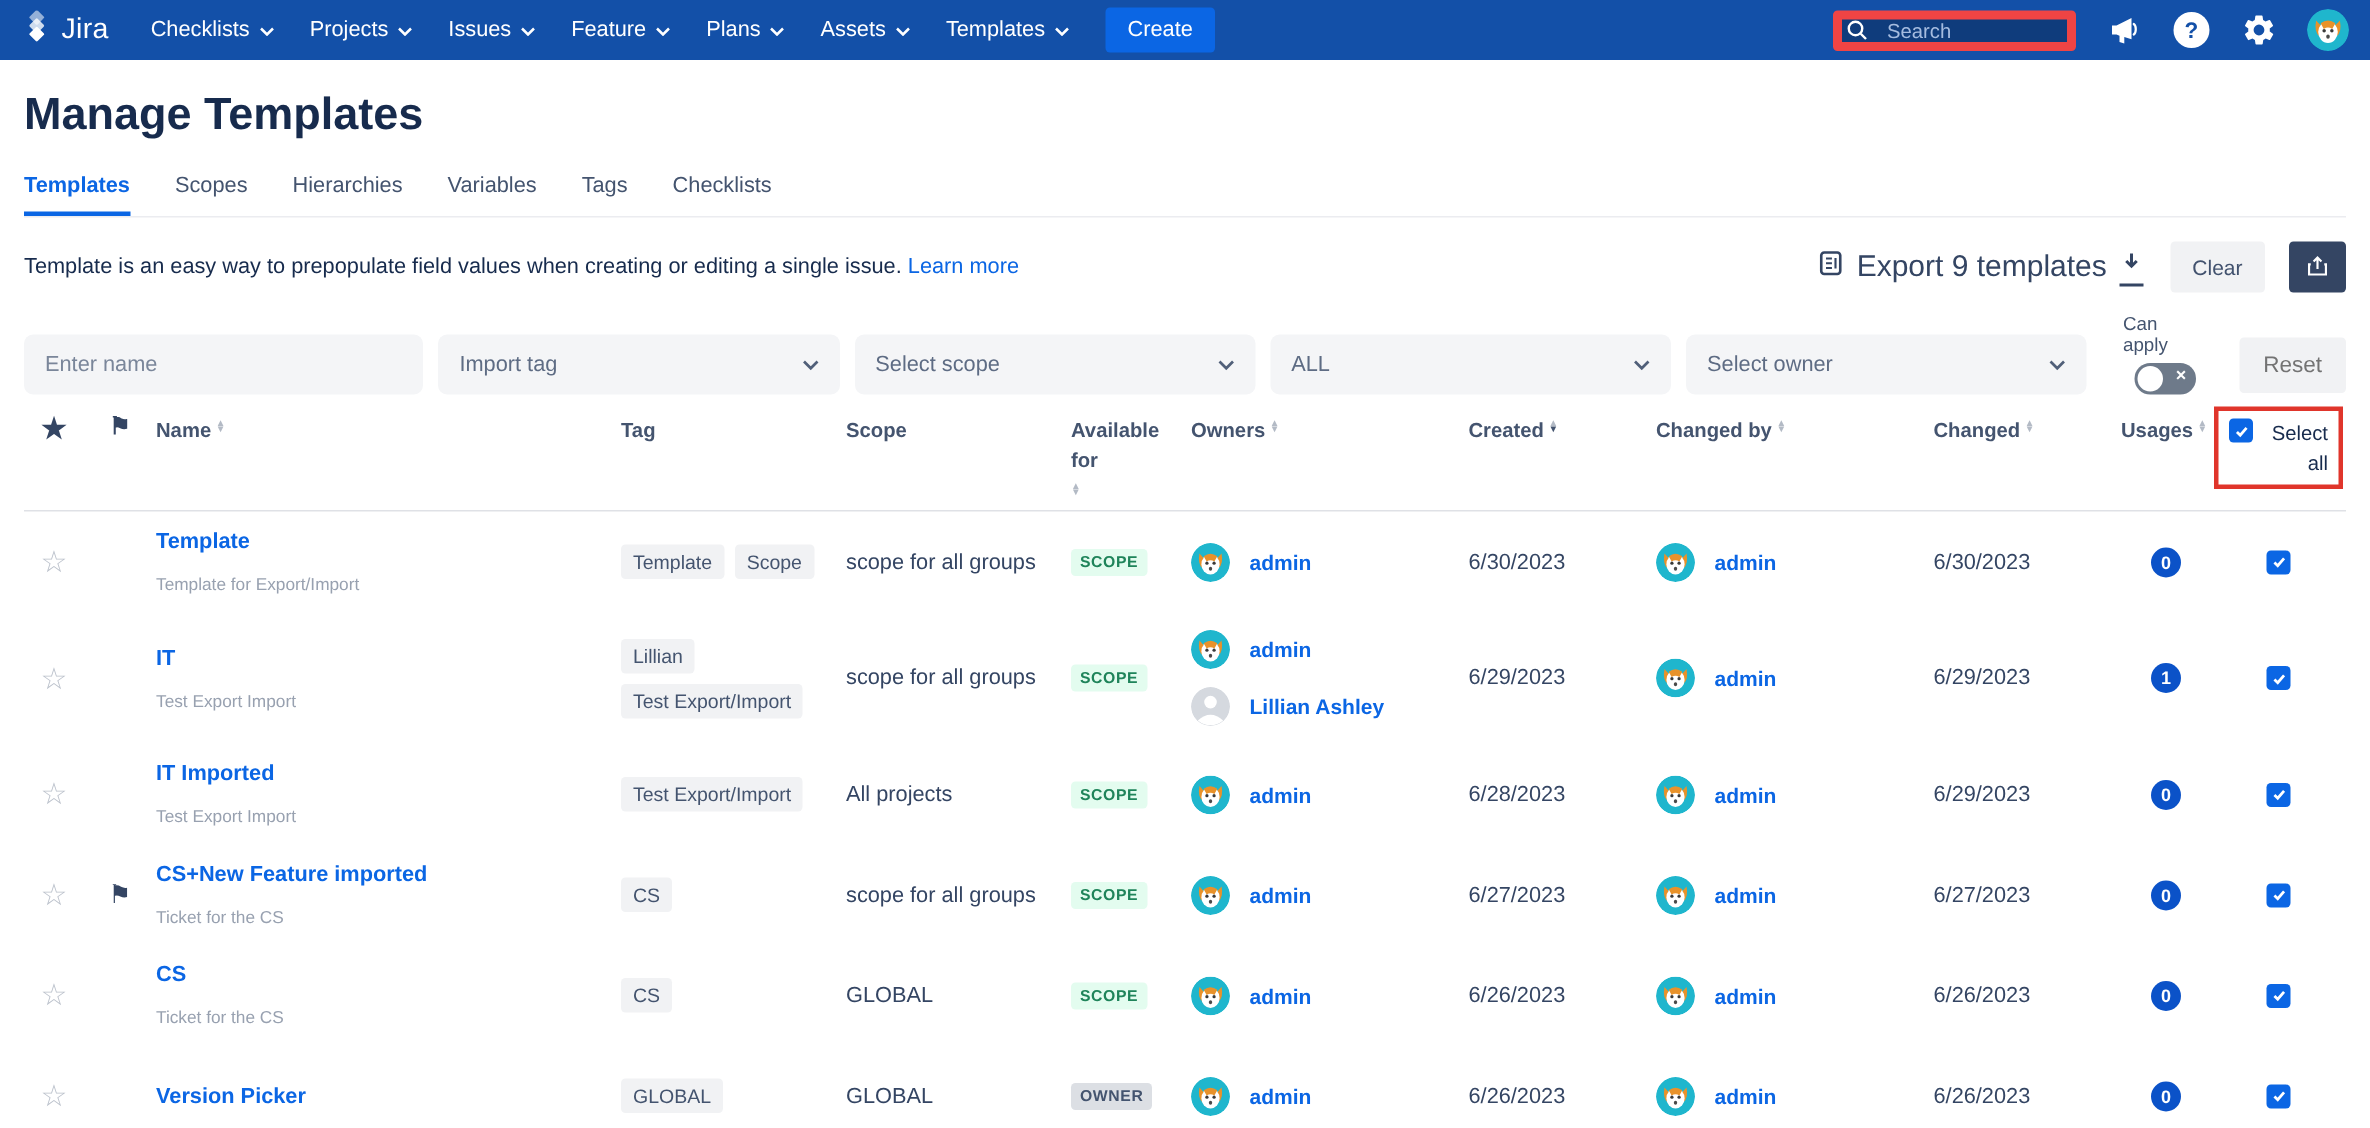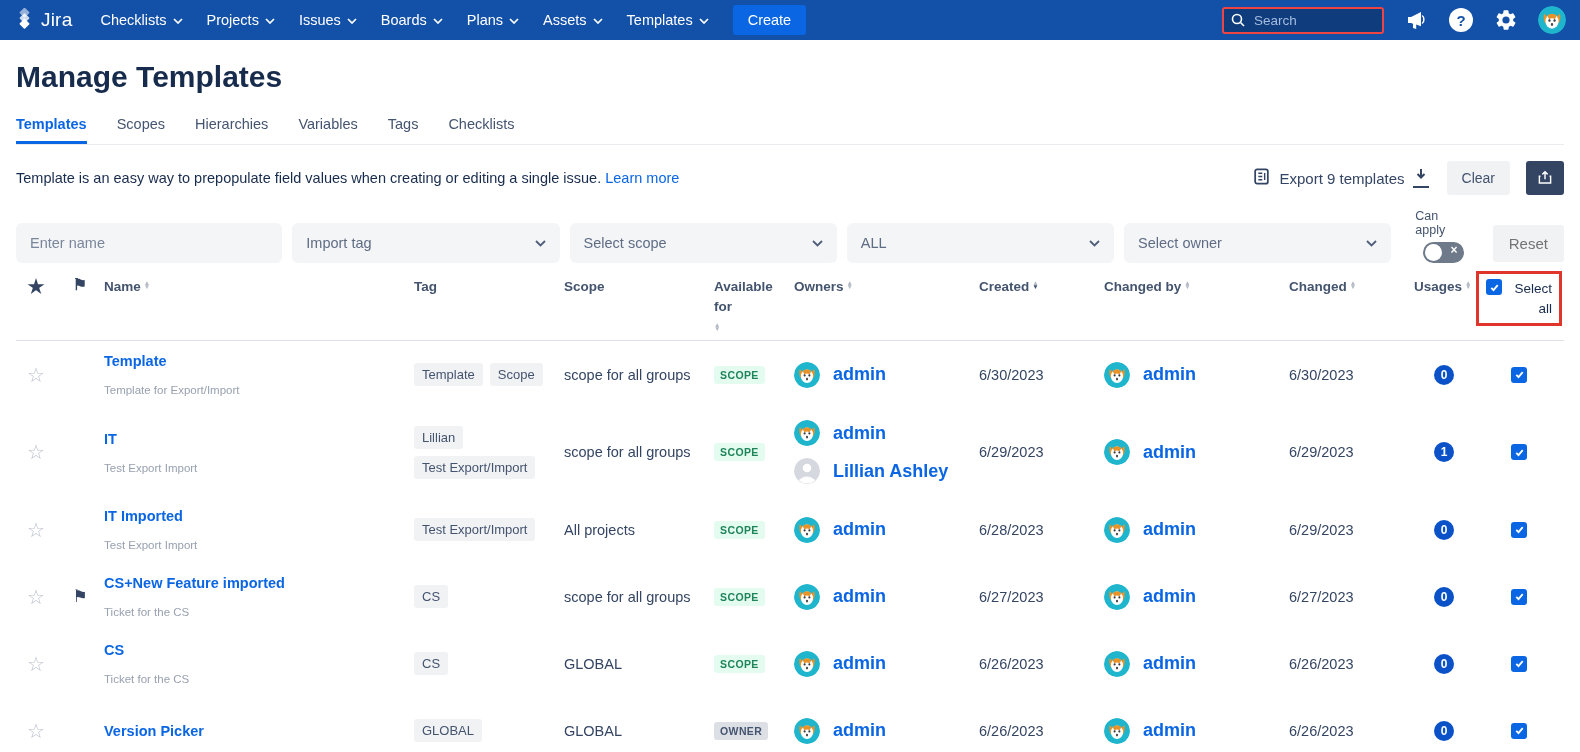--- a/index.html
+++ b/index.html
@@ -12,42 +12,42 @@
   .brand { display:flex; align-items:center; gap:6px; margin-right:28px;text-align:center; }
   .brand-text { font-size:19px; font-weight:500; letter-spacing:.2px; }
   .nav-items { display:flex; align-items:center; gap:24px; }
   .nav-item { display:flex; align-items:center; gap:6px; font-size:14.5px;
     color:#fff; text-decoration:none; cursor:pointer; }
   .nav-item svg { margin-top:2px; }
   .create-btn { margin-left:24px; background:#0B66E4; color:#fff; border:none;
     font-size:14.5px; font-family:inherit; padding:7px 15px; border-radius:3px; cursor:pointer; }
   .nav-right { margin-left:auto; display:flex; align-items:center; gap:19px; }
   .search-box { position:relative; width:162px; }
-  .search-box input { width:100%; height:27px; background:#0F3C7C; border:2px solid #ef4444;
+  .search-box input { width:100%; height:27px; background:#0F3C7C; border:6px solid #ef4444;
     border-radius:3px; color:#fff; font-size:13.5px; font-family:inherit; padding:0 8px 0 30px; outline:none; }
   .search-box input::placeholder { color:#A5BCE0; }
   .search-glyph { position:absolute; left:8px; top:5px; }
   .nav-icon { width:26px; height:26px; display:flex; align-items:center; justify-content:center; cursor:pointer; }
   .help-circle { width:24px; height:24px; border-radius:50%; background:#fff; color:#1350A8;
     font-weight:bold; font-size:15px; display:flex; align-items:center; justify-content:center; }
   .avatar-sm { width:28px; height:28px; border-radius:50%; overflow:hidden; }
 
   
   .content { padding:0 16px; }
   .page-title { margin-top:20px; font-size:30px; font-weight:700; color:#172B4D; }
   .tabs { margin-top:22px; display:flex; gap:30px; border-bottom:1px solid #EBECF0; }
   .tab { font-size:14.5px; color:#44546F; text-decoration:none; padding-bottom:9px;
     border-bottom:3px solid transparent; cursor:pointer; }
   .tab.active { color:#0B66E4; font-weight:700; border-bottom-color:#0B66E4; }
 
   .desc-row { display:flex; align-items:center; margin-top:16px; }
   .desc-text { font-size:14.5px; color:#172B4D; }
   .learn-more { color:#0B66E4; text-decoration:none; cursor:pointer; }
   .export-group { margin-left:auto; display:flex; align-items:center; gap:10px; }
-  .export-link { display:flex; align-items:center; gap:8px; color:#344563; font-size:15px;
+  .export-link { display:flex; align-items:center; gap:8px; color:#344563; font-size:20px;
     text-decoration:none; cursor:pointer; }
   .dl-underline { border-bottom:2px solid #344563; padding-bottom:1px; }
   .clear-btn { background:#F1F2F4; border:none; font-family:inherit; color:#42526E;
     font-size:14px; padding:9px 15px; border-radius:3px; margin-left:8px; cursor:pointer; }
   .share-btn { width:38px; height:34px; background:#344563; border:none; border-radius:3px;
     display:flex; align-items:center; justify-content:center; margin-left:6px; cursor:pointer; }
 
   
   .filters { display:flex; align-items:flex-end; gap:10px; margin-top:14px; }
   .f-input, .f-select { height:40px; background:#F4F5F7; border:none; border-radius:6px;
@@ -89,21 +89,21 @@
   .tag-cell { flex-wrap:wrap; gap:7px; padding-right:14px; }
   .pill { background:#F1F2F4; color:#44546F; font-size:13px; padding:4px 8px; border-radius:3px; white-space:nowrap; }
   .scope-cell { font-size:14.5px; color:#344563; padding-right:10px; }
   .badge { font-size:10.5px; font-weight:700; letter-spacing:.4px; padding:3px 6px; border-radius:3px; }
   .badge-scope { background:#E3FCEF; color:#1F845A; }
   .badge-owner { background:#DCDFE4; color:#44546F; }
   .owners-cell { flex-direction:column; align-items:flex-start; gap:12px; }
   .owner { display:flex; align-items:center; gap:13px; }
   .avatar { width:26px; height:26px; border-radius:50%; overflow:hidden; flex:none; }
   .avatar svg { display:block; }
-  .owner-link { color:#0B66E4; font-size:18px; font-weight:600; text-decoration:none; cursor:pointer; }
+  .owner-link { color:#0B66E4; font-size:14px; font-weight:600; text-decoration:none; cursor:pointer; }
   .date-cell { font-size:14.5px; color:#344563; }
   .usages-cell { justify-content:center; }
   .usage-badge { width:20px; height:20px; border-radius:50%; background:#0B52C8; color:#fff;
     font-size:12px; font-weight:700; display:flex; align-items:center; justify-content:center; }
   .select-cell { justify-content:center; }
   .checkbox { width:16px; height:16px; border-radius:3px; background:#0B66E4;
     display:flex; align-items:center; justify-content:center; cursor:pointer; flex:none; }
 </style>
 </head>
 <body>
@@ -134,21 +134,21 @@
           <polyline points="1,1 5,5 9,1" fill="none" stroke="#fff" stroke-width="1.7"></polyline>
         </svg>
       </a>
     <a class="nav-item">
         <span>Issues</span>
         <svg width="10" height="6">
           <polyline points="1,1 5,5 9,1" fill="none" stroke="#fff" stroke-width="1.7"></polyline>
         </svg>
       </a>
     <a class="nav-item">
-        <span>Boards</span>
+        <span>Feature</span>
         <svg width="10" height="6">
           <polyline points="1,1 5,5 9,1" fill="none" stroke="#fff" stroke-width="1.7"></polyline>
         </svg>
       </a>
     <a class="nav-item">
         <span>Plans</span>
         <svg width="10" height="6">
           <polyline points="1,1 5,5 9,1" fill="none" stroke="#fff" stroke-width="1.7"></polyline>
         </svg>
       </a>

